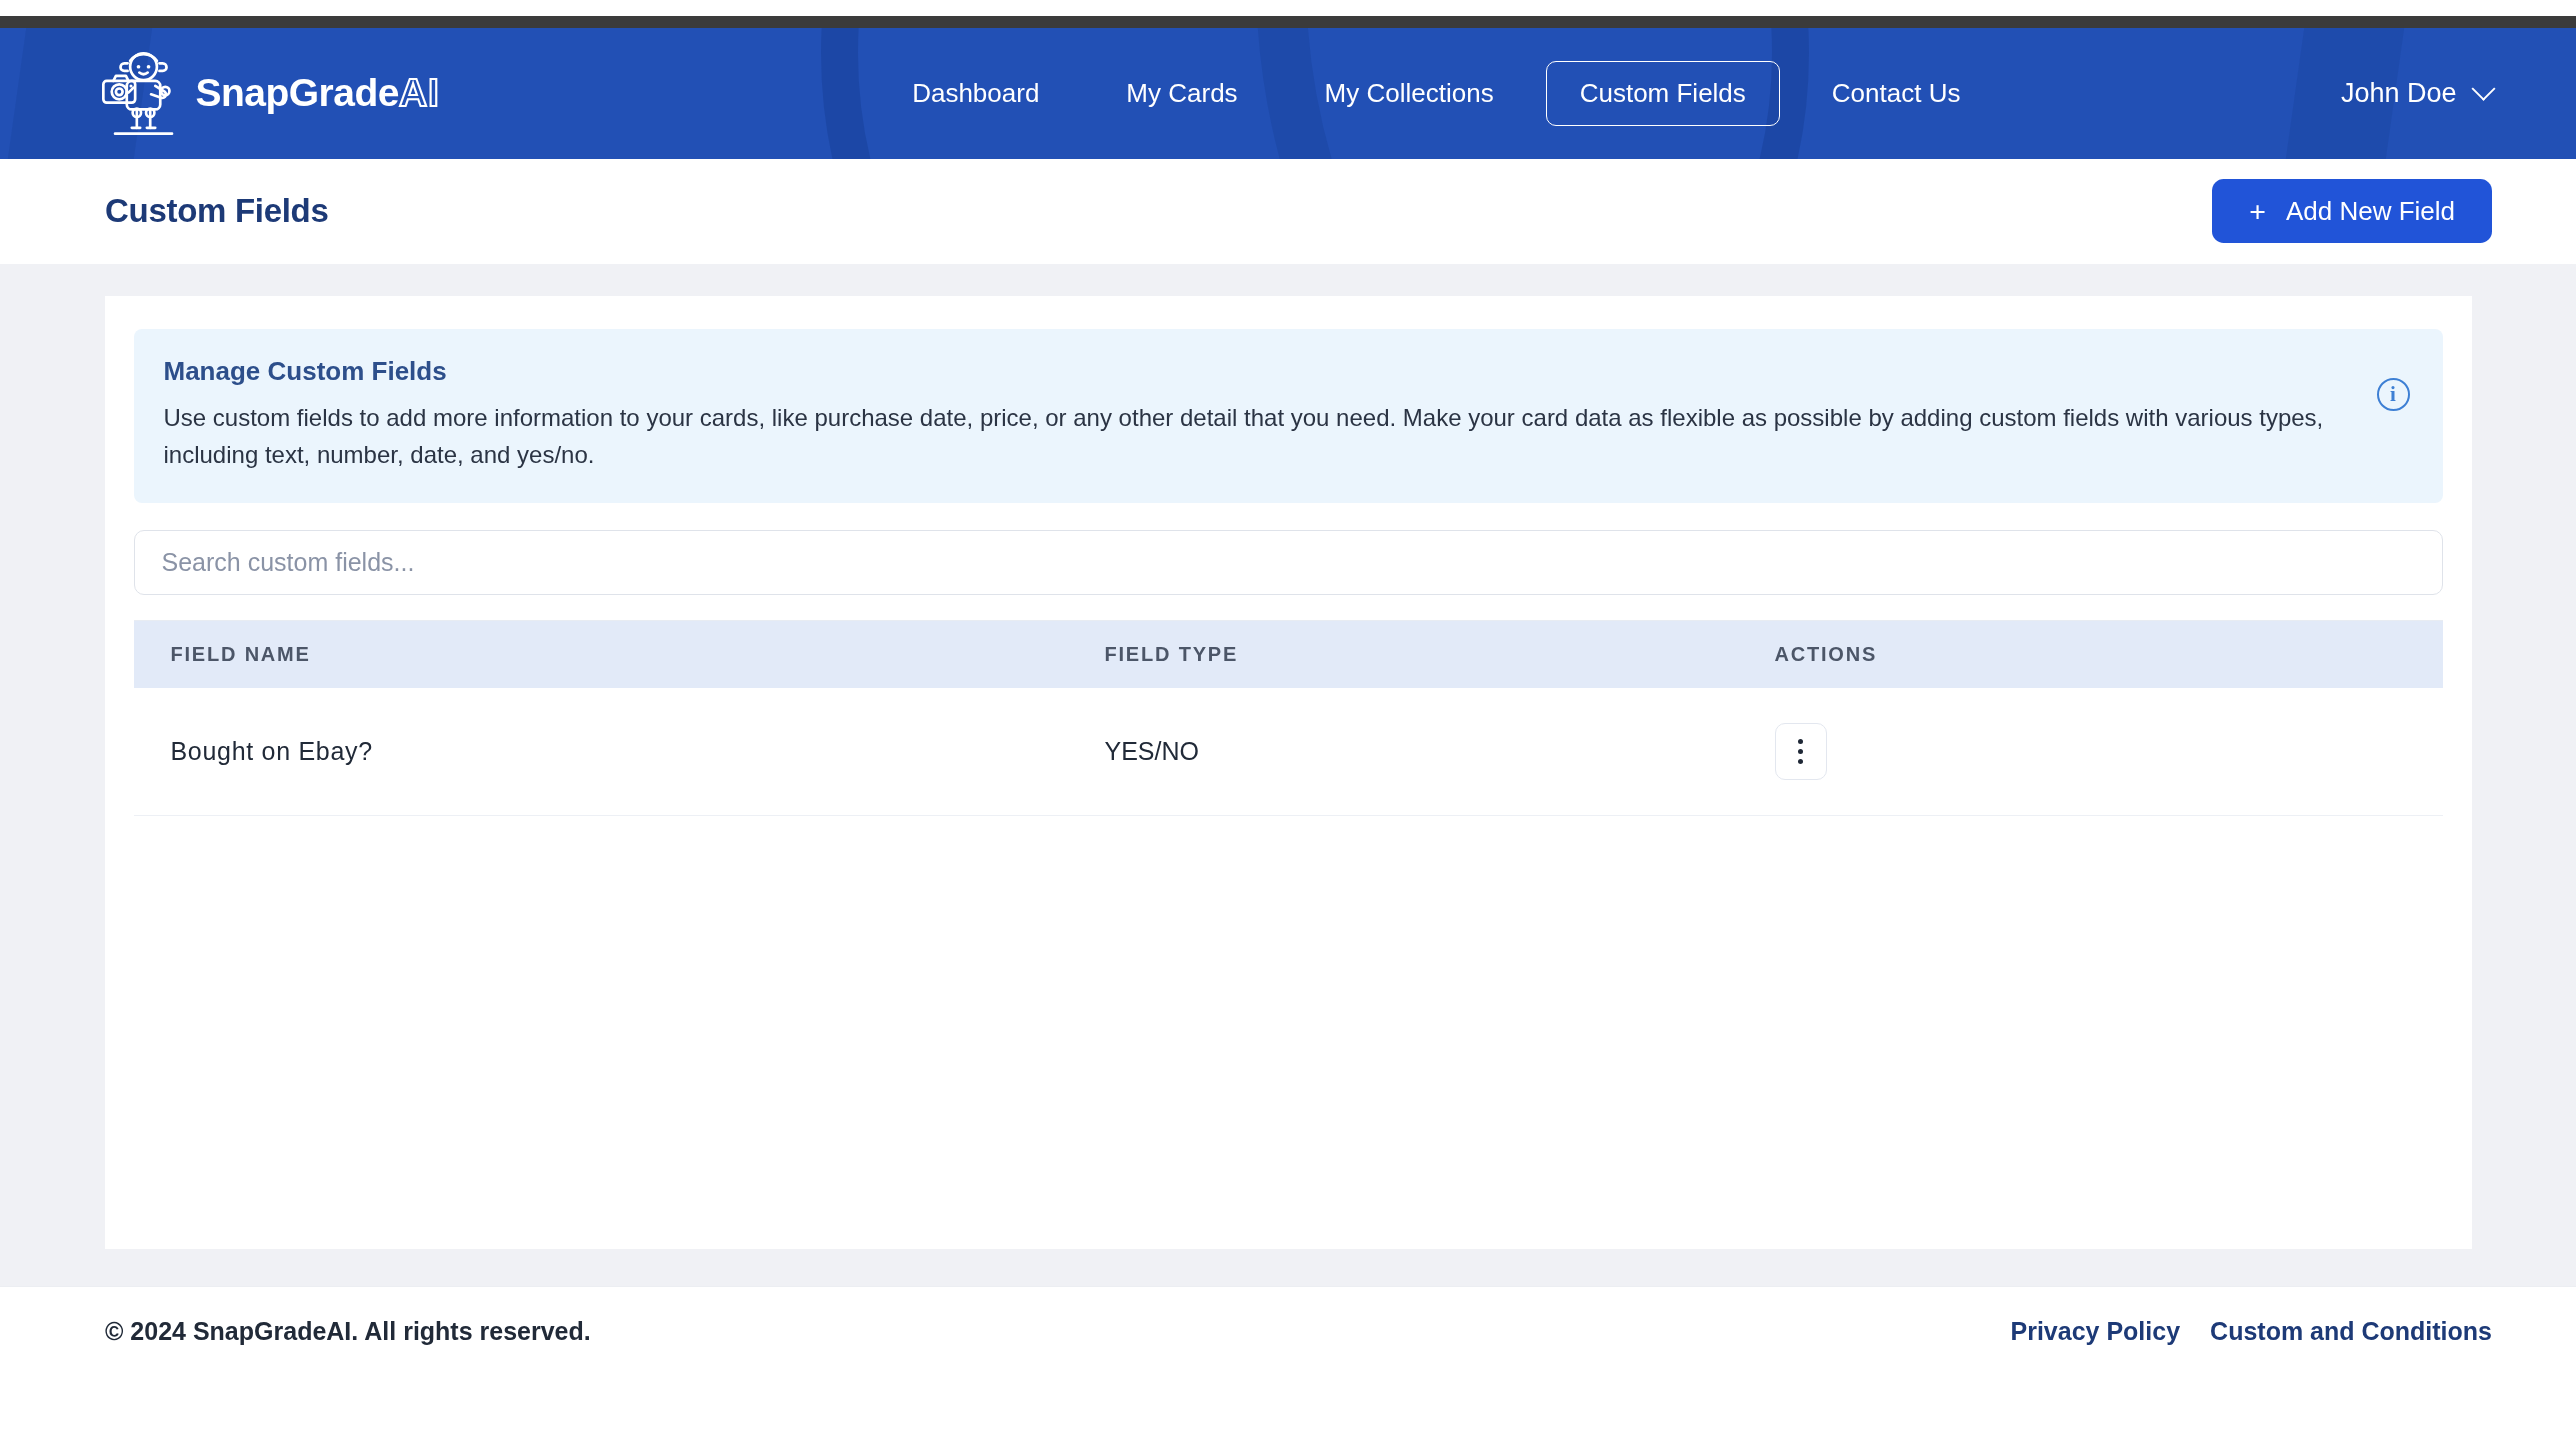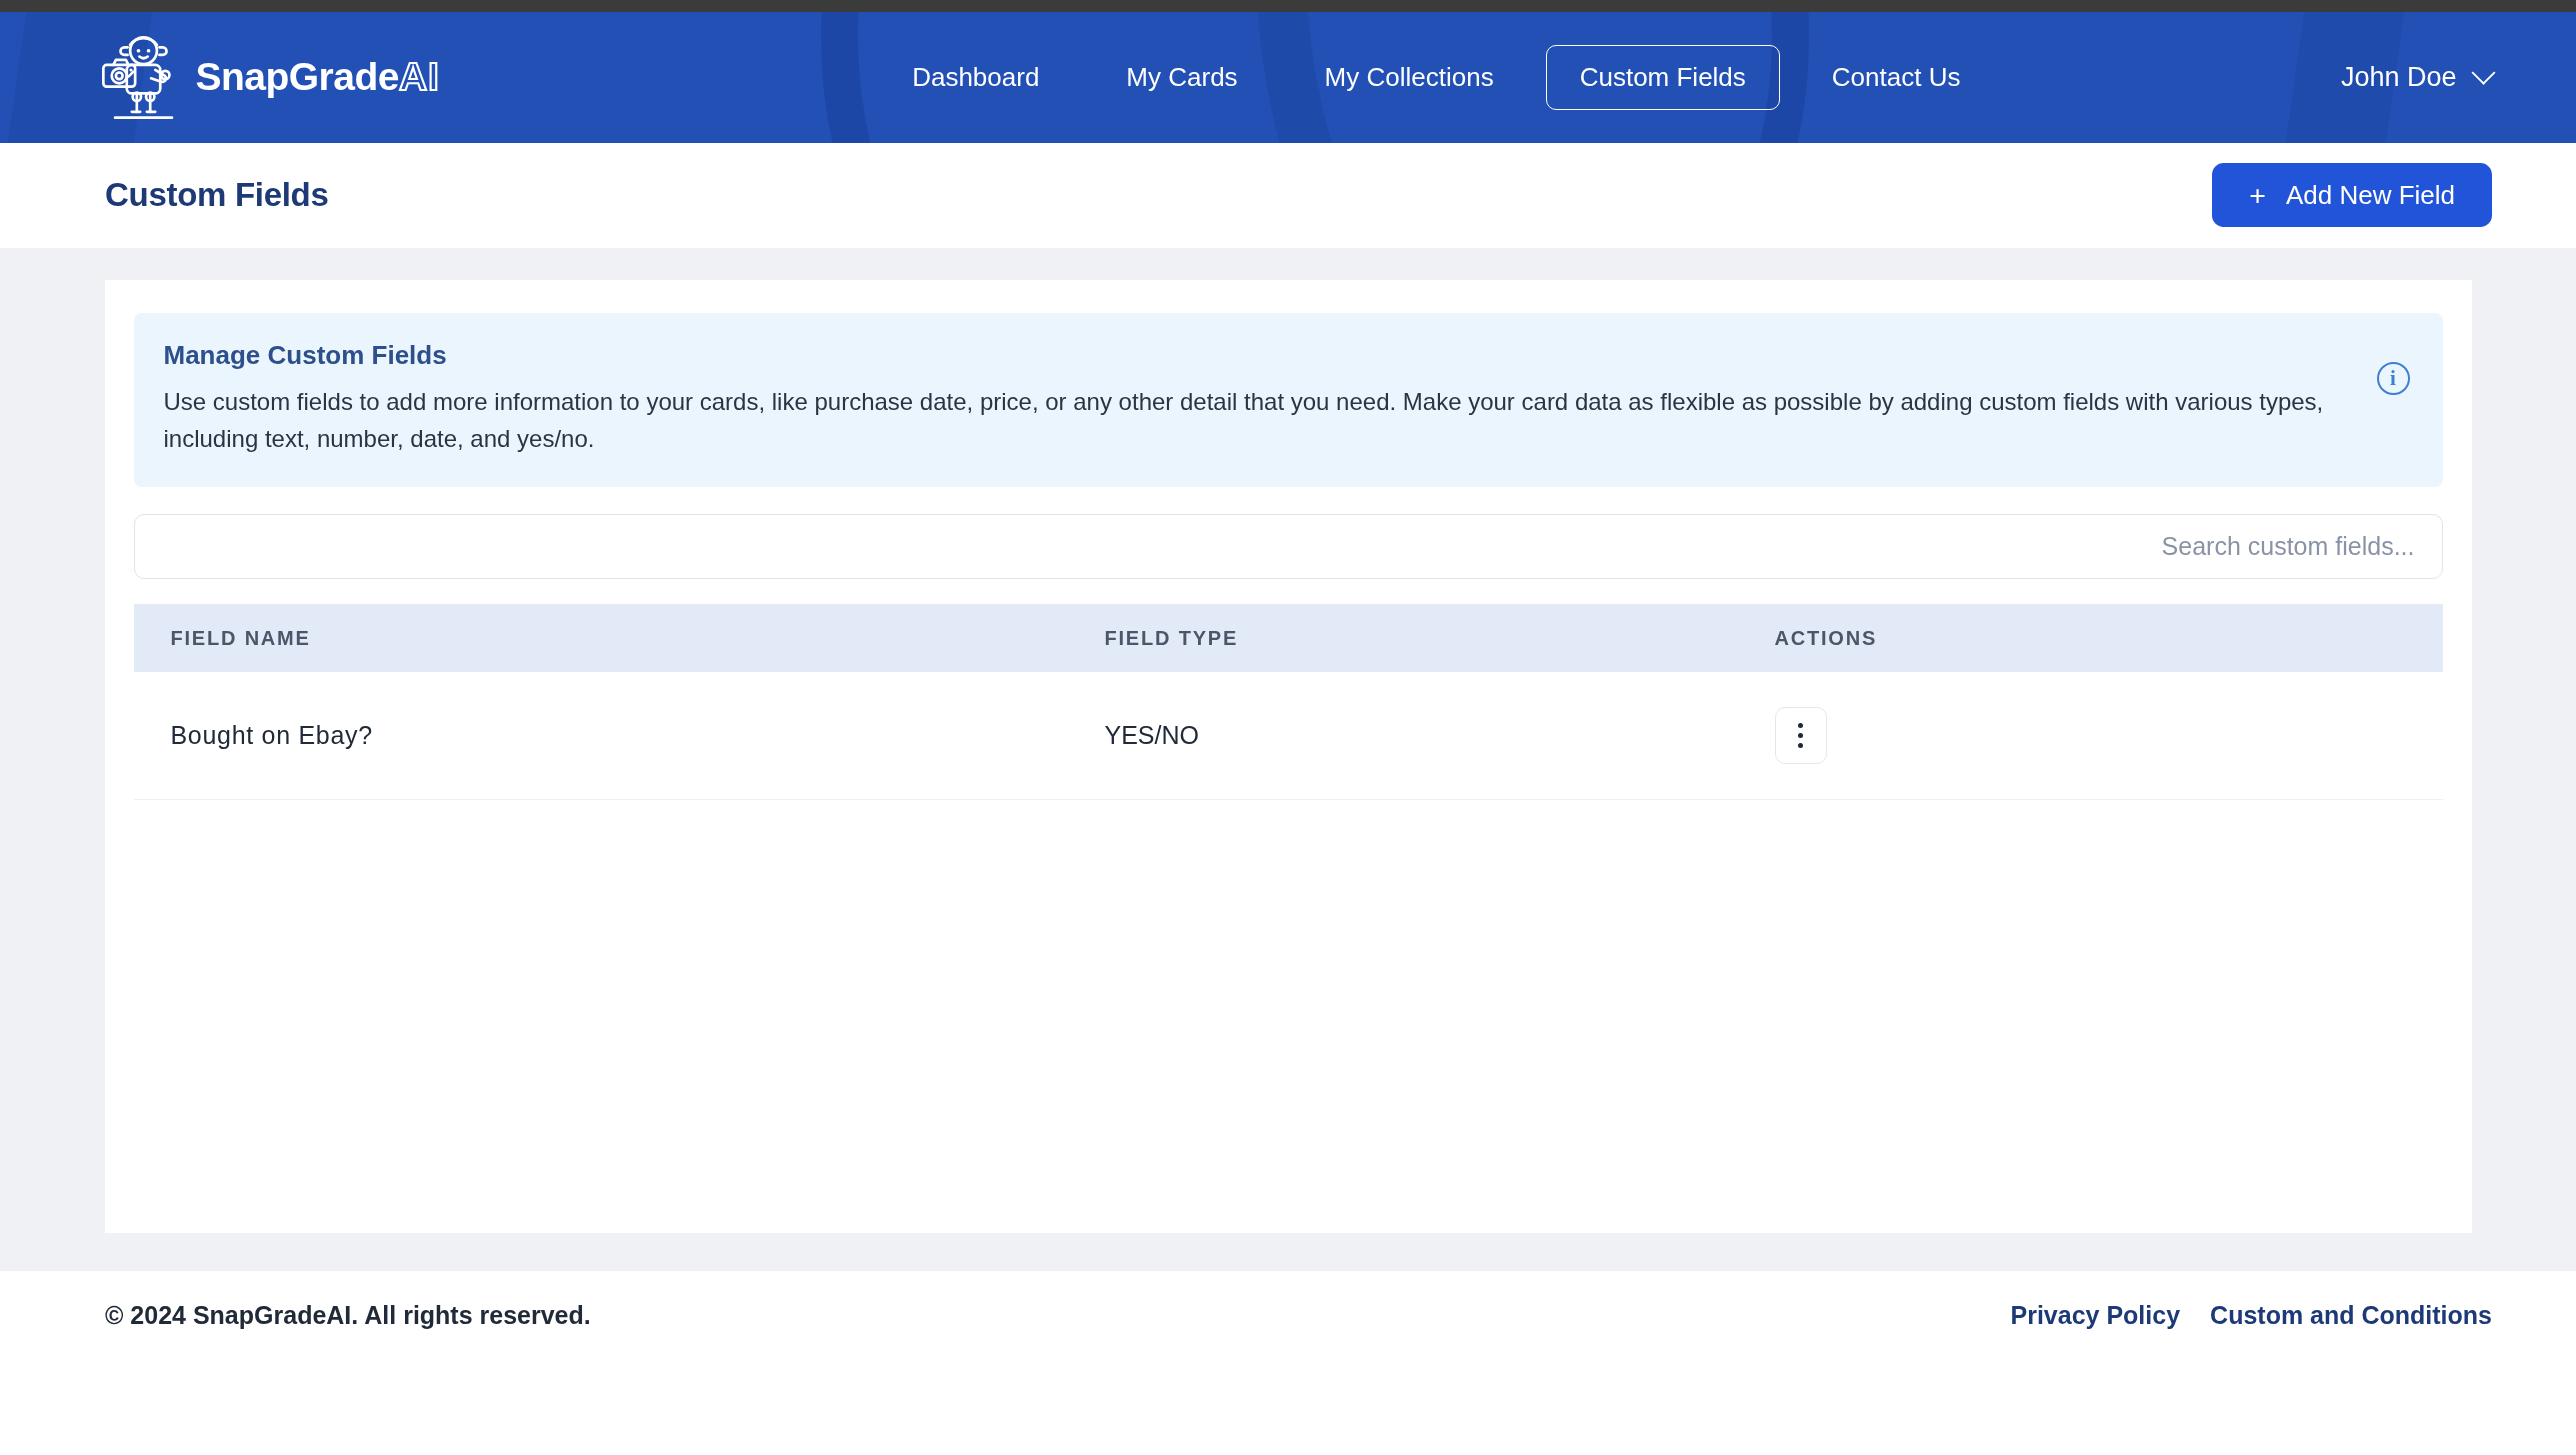--- a/index.html
+++ b/index.html
@@ -14,20 +14,21 @@
   }
 
   .page {
     position: relative;
     width: 2576px;
     height: 1359px;
     overflow: hidden;
     background: #ef4444;
     display: flex;
     flex-direction: column;
+    margin-top: 16px;
   }
 
   
   .top-strip {
     height: 11.7px;
     width: 100%;
     background: #3b3b3b;
     flex: 0 0 auto;
   }
 
@@ -237,21 +238,20 @@
     width: 100%;
     height: 65px;
     border: 0.8px solid #dfe3ea;
     border-radius: 10px;
     padding: 0 27px;
     font-size: 25px;
     font-family: inherit;
     color: #2b3444;
     background: #ffffff;
     outline: none;
-    text-align: right;
   }
   .search-input::placeholder { color: #8a93a6; }
 
   
   .table { width: 100%; border-collapse: collapse; }
   .table thead th {
     background: #e2eaf8;
     text-align: left;
     font-size: 20px;
     font-weight: 700;

